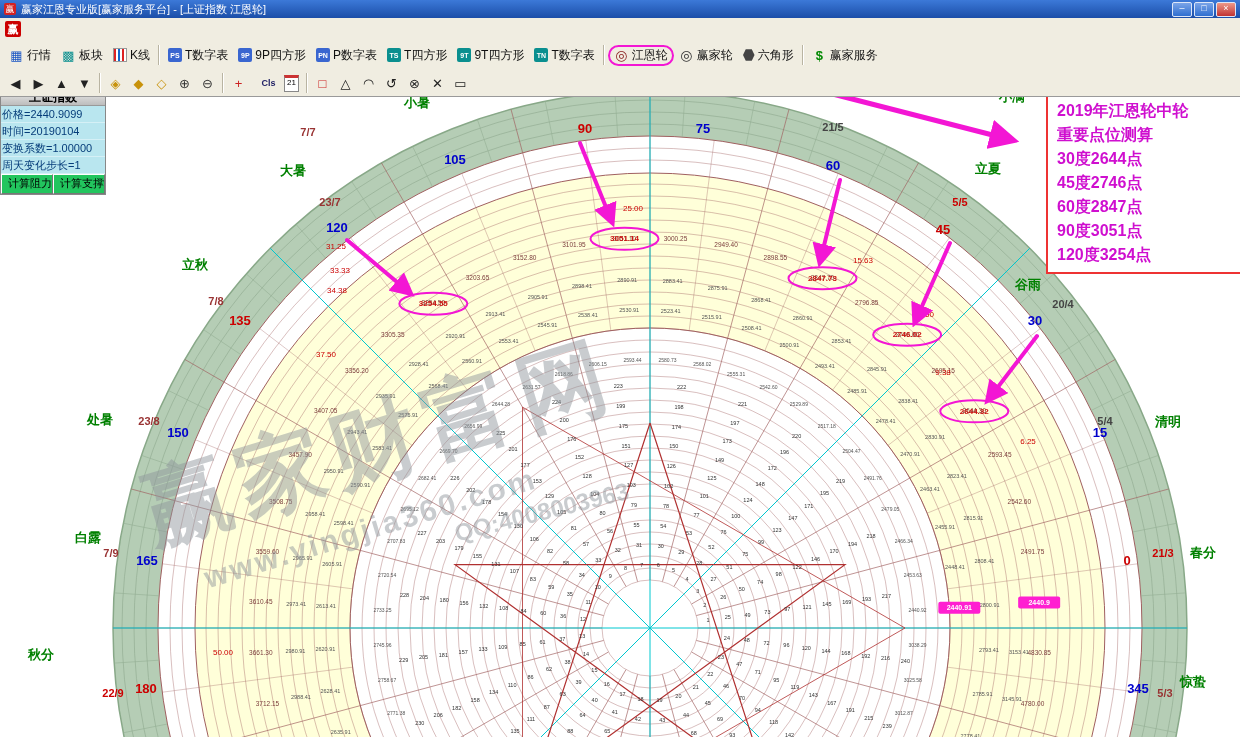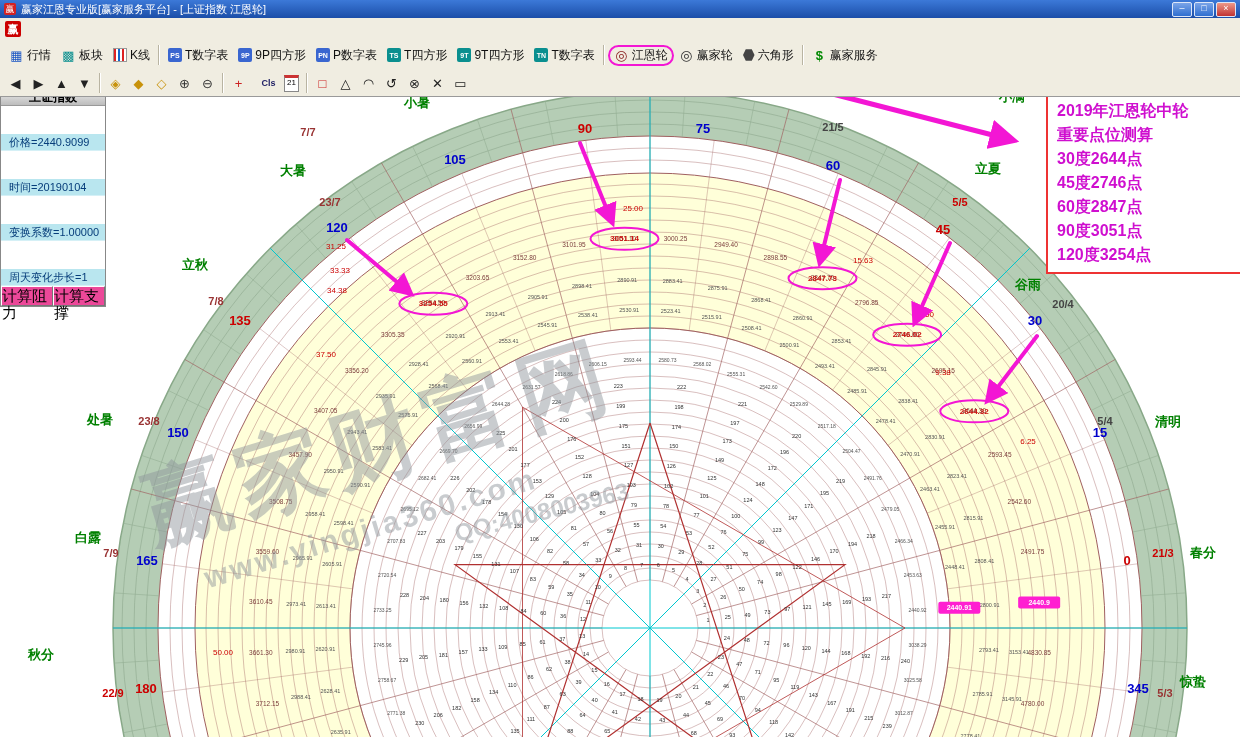--- a/index.html
+++ b/index.html
@@ -52,24 +52,24 @@
   .wm{position:absolute;color:#8f969c;opacity:.48;z-index:6;white-space:nowrap;
     pointer-events:none;font-weight:bold;}
   #wm-main{left:145px;top:455px;font-size:88px;letter-spacing:10px;
     transform:rotate(-17deg);transform-origin:left center;}
   #wm-url{left:205px;top:562px;font-size:30px;letter-spacing:3px;
     transform:rotate(-17deg);transform-origin:left center;}
   #wm-qq{left:455px;top:520px;font-size:24px;transform:rotate(-14deg);transform-origin:left center;}
   .info-panel{position:absolute;left:0;top:88px;width:104px;z-index:8;border:1px solid #888;background:#fff;}
   .info-header{background:linear-gradient(#efefef,#bdbdbd);text-align:center;height:16px;line-height:16px;
     font-weight:bold;font-size:12px;border-bottom:1px solid #999;color:#000;}
-  .info-row{background:#b9e6ef;color:#063d7a;height:16px;line-height:16px;padding-left:8px;
-    font-size:11px;border-bottom:1px solid #d5f0f6;white-space:nowrap;margin-top:28px;}
+  .info-row{background:#b9e6ef;color:#063d7a;height:16px;line-height:16px;padding-left:1px;
+    font-size:11px;border-bottom:1px solid #d5f0f6;white-space:nowrap;}
   .info-buttons{display:flex;}
-  .info-btn{flex:1;height:18px;font-size:15px;background:#ec4899;text-align:left;line-height:17px;
+  .info-btn{flex:1;height:18px;font-size:11px;background:#22c55e;text-align:right;line-height:17px;
     border:1px solid #fff;border-right-color:#777;border-bottom-color:#777;color:#000;}
   .note-box{position:absolute;left:1046px;top:92px;width:186px;z-index:8;background:#fff;
     border:2px solid #ee3333;padding:5px 9px;}
   .note-line{color:#cf0fcf;font-size:16px;font-weight:bold;line-height:24px;white-space:nowrap;}
 </style>
 </head>
 <body>
 
 <svg id="wheel-svg" viewBox="0 0 1240 737">
     <g>

